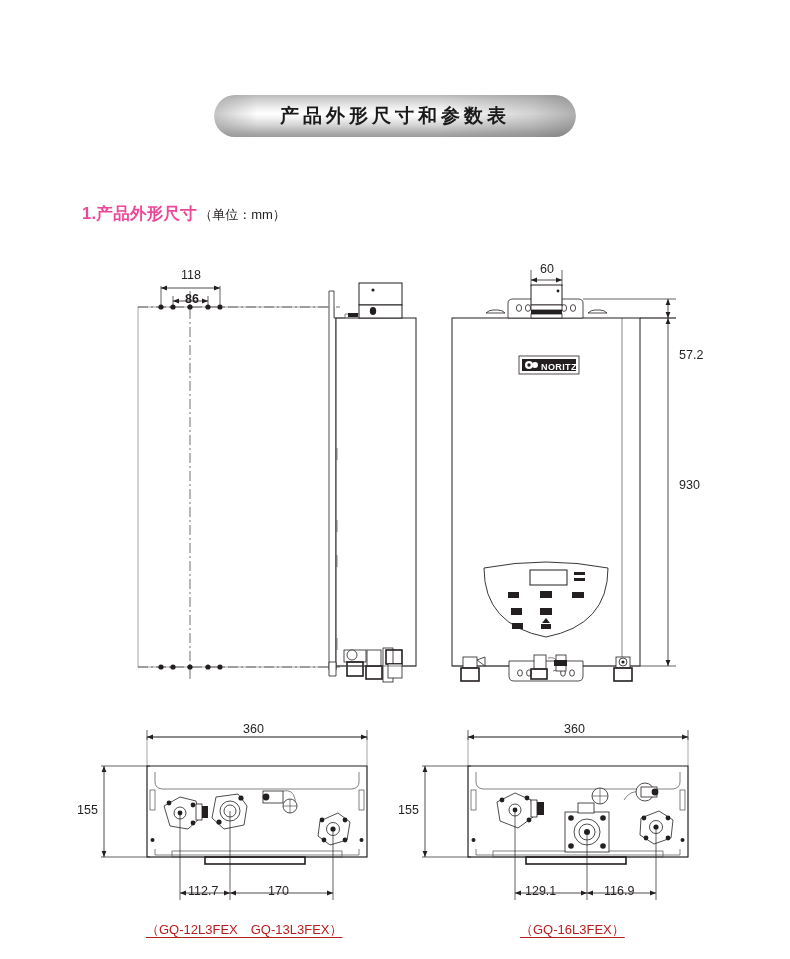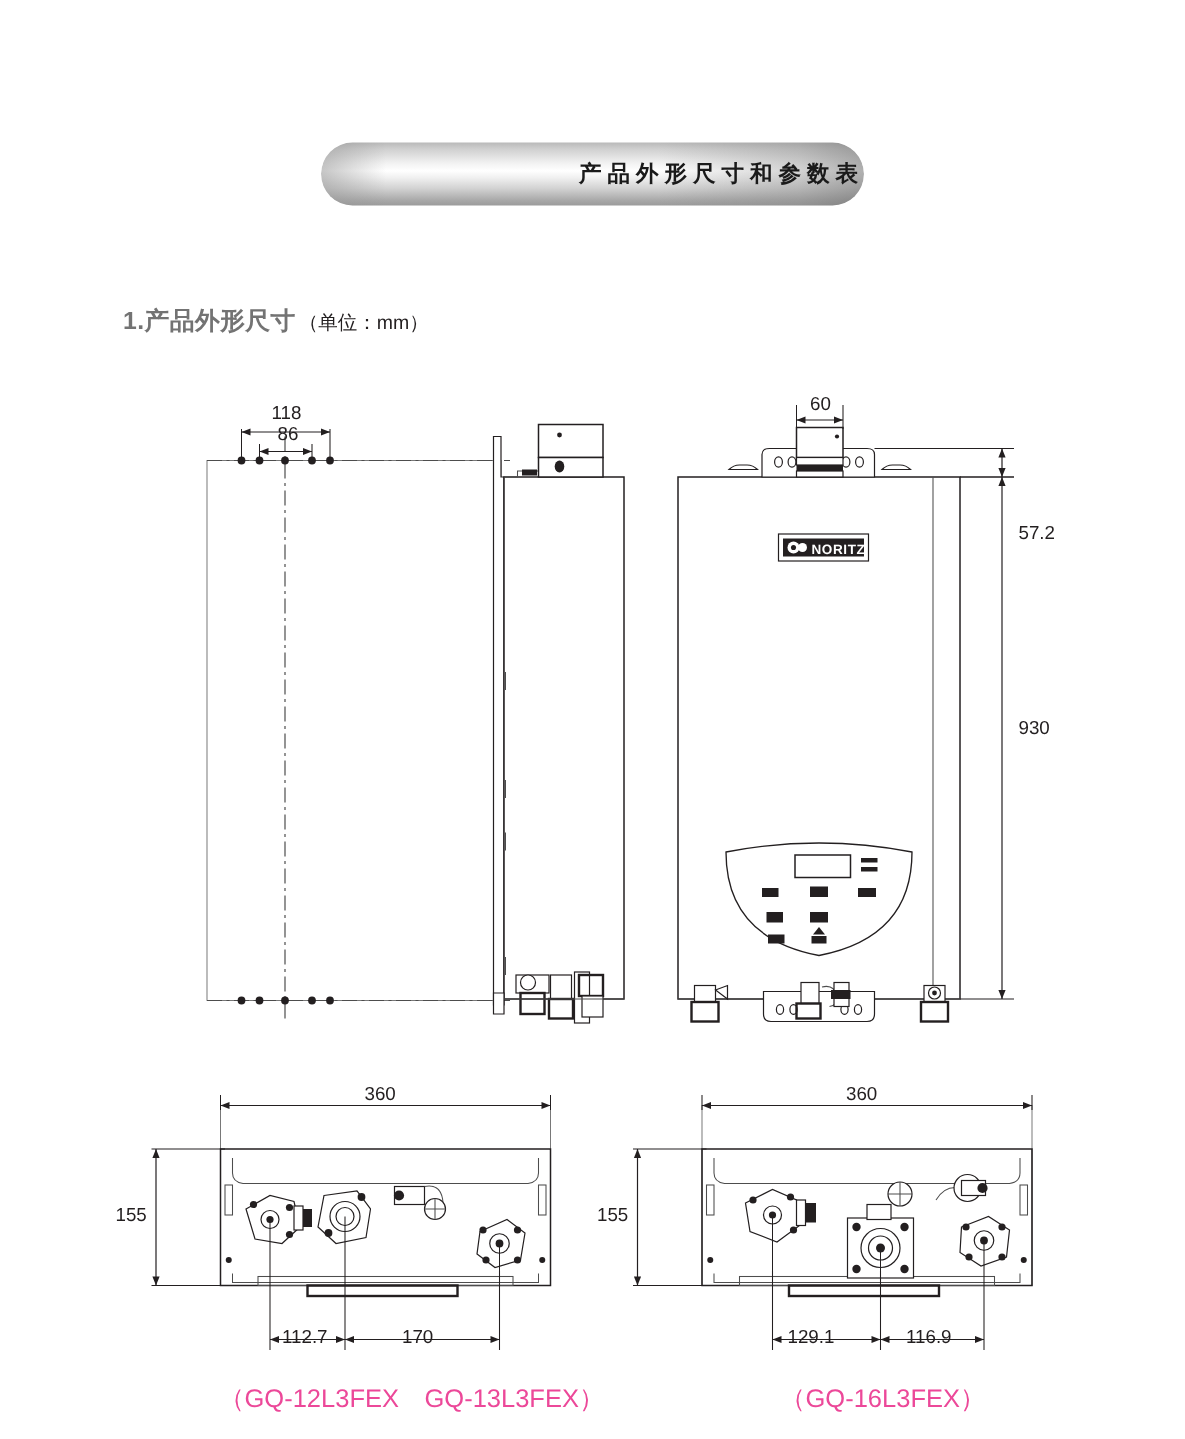--- a/index.html
+++ b/index.html
@@ -46,39 +46,39 @@
         rgba(255,255,255,0.0) 62%,
         rgba(130,130,130,0.35) 88%,
         rgba(110,110,110,0.55) 100%);
     pointer-events: none;
   }
   .header-title {
     position: absolute;
     left: 0; right: 0;
     top: 50%;
     transform: translateY(-50%);
-    text-align: right;
-    font-size: 15px;
+    text-align: center;
+    font-size: 19px;
     font-weight: bold;
     letter-spacing: 4px;
     color: #1a1a1a;
     z-index: 2;
   }
 
   
   .section-heading {
     position: absolute;
     left: 82px;
     top: 203px;
     white-space: nowrap;
   }
   .section-heading .sh-main {
     font-size: 16.5px;
     font-weight: bold;
-    color: #737373;
+    color: #ec4899;
     letter-spacing: 0.3px;
     text-align: right;
   }
   .section-heading .sh-unit {
     font-size: 13px;
     color: #231f20;
     margin-left: 2px;
   }
 
   
@@ -98,23 +98,24 @@
   .ln-ext    { stroke: #231f20; stroke-width: 0.7; fill: none; }
   .ln-center { stroke: #4d4d4d; stroke-width: 0.8; fill: none;
                stroke-dasharray: 10 3 2 3; }
   .fill-k    { fill: #231f20; stroke: none; }
   .fill-w    { fill: #ffffff; stroke: #231f20; stroke-width: 1; }
   .fill-w-thin { fill: #ffffff; stroke: #231f20; stroke-width: 0.8; }
 
   
   .model-caption {
     position: absolute;
-    font-size: 17px;
-    color: #ec4899;
+    font-size: 13px;
+    color: #b91c1c;
     white-space: nowrap;
+    text-decoration: underline;
     text-underline-offset: 3px;
   }
   .caption-left  { left: 146px; top: 921px; }
   .caption-right { left: 520px; top: 921px; }
 
   
   .dim-label {
     position: absolute;
     font-size: 12.5px;
     color: #231f20;
@@ -482,21 +483,21 @@
       <path d="M587 893 l-6 -2.4 v4.8 z" class="fill-k"></path>
       <line x1="587" y1="893" x2="656" y2="893" class="ln-dim"></line>
       <path d="M587 893 l6 -2.4 v4.8 z" class="fill-k"></path>
       <path d="M656 893 l-6 -2.4 v4.8 z" class="fill-k"></path>
     </g>
   </g>
 </svg>
 </div>
 
 <div class="dim-label" style="left:181px; top:268px;">118</div>
-<div class="dim-label" style="left:185px; top:282px;">86</div>
+<div class="dim-label" style="left:185px; top:292px;font-weight:bold;">86</div>
 <div class="dim-label" style="left:540px; top:262px;">60</div>
 <div class="dim-label" style="left:679px; top:300px;margin-top:48px;">57.2</div>
 <div class="dim-label" style="left:679px; top:478px;">930</div>
 <div class="dim-label" style="left:243px; top:722px;">360</div>
 <div class="dim-label" style="left:77px; top:803px;">155</div>
 <div class="dim-label" style="left:188px; top:884px;">112.7</div>
 <div class="dim-label" style="left:268px; top:884px;">170</div>
 <div class="dim-label" style="left:564px; top:722px;">360</div>
 <div class="dim-label" style="left:398px; top:803px;">155</div>
 <div class="dim-label" style="left:525px; top:884px;">129.1</div>

